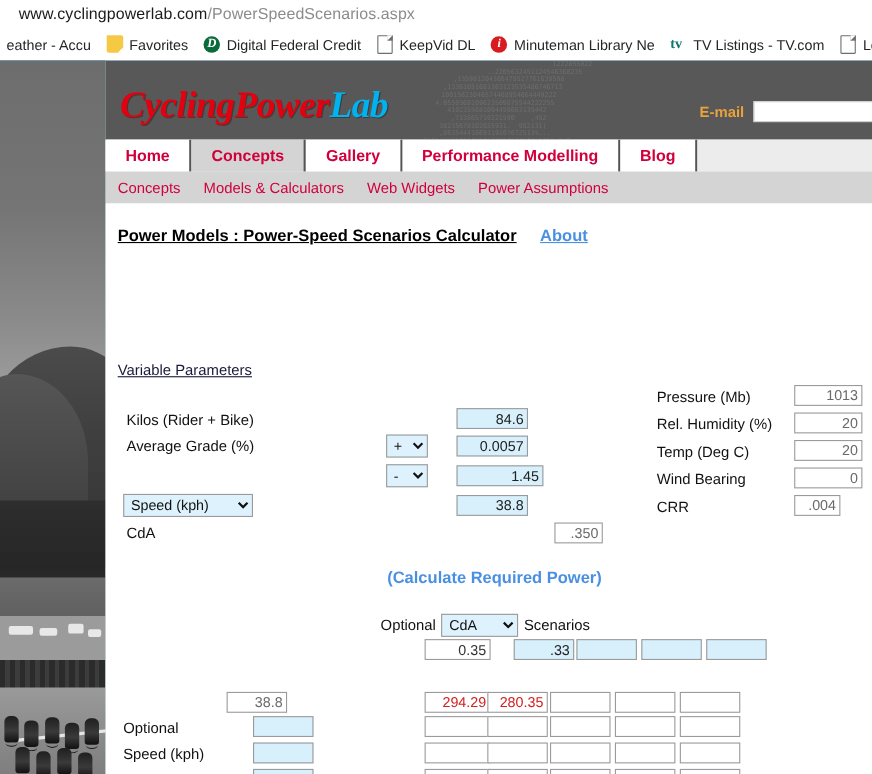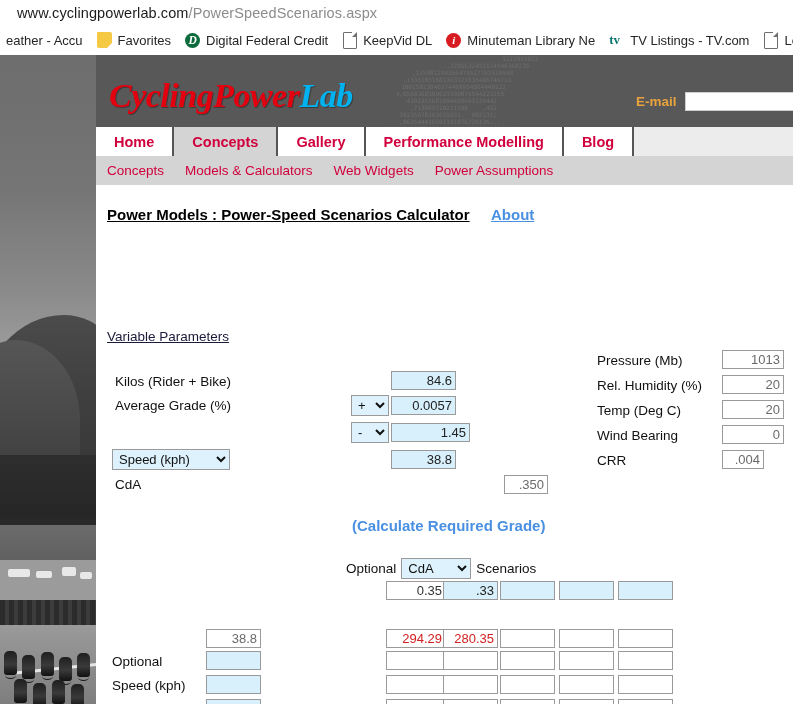--- a/index.html
+++ b/index.html
@@ -337,21 +337,21 @@
     height: 19px;
     border: 1px solid #9a9a9a;
     background: #ffffff;
     font-family: "Liberation Sans", sans-serif;
     font-size: 13px;
     color: #333333;
     text-align: right;
     padding: 0 3px;
     outline: none;
   }
-  input.fld.blue { background: #d8f0fb; color: #222222; }
+  input.fld.blue { background: #d8f0fb; color: #222222; margin-left: 24px; }
   input.fld.red  { color: #d32020; }
   input.fld.gray { color: #6a6a6a; }
 
   select.sel {
     position: absolute;
     box-sizing: border-box;
     height: 21px;
     border: 1px solid #9a9a9a;
     background: #ddf2fc;
     font-family: "Liberation Sans", sans-serif;
@@ -530,21 +530,21 @@
 
         <div class="lbl" style="left:501px; top:218px;">Temp (Deg C)</div>
         <input class="fld gray" style="left: 626px; top: 215px; width: 62px;" type="text" value="20">
 
         <div class="lbl" style="left:501px; top:243px;">Wind Bearing</div>
         <input class="fld gray" style="left: 626px; top: 240px; width: 62px;" type="text" value="0">
 
         <div class="lbl" style="left:501px; top:268px;">CRR</div>
         <input class="fld gray" style="left: 626px; top: 265px; width: 42px;" type="text" value=".004">
 
-        <div class="calc-link">(Calculate Required Grade)</div>
+        <div class="calc-link">(Calculate Required Power)</div>
 
         <div class="opt-row">
           <span class="t">Optional</span>
           <select class="sel" style="position:relative; left:0; top:0; width:70px; text-align:left;">
             <option>CdA</option>
           </select>
           <span class="t">Scenarios</span>
         </div>
 
         <input class="fld" style="left: 290px; top: 396px; width: 60px;" type="text" value="0.35">

